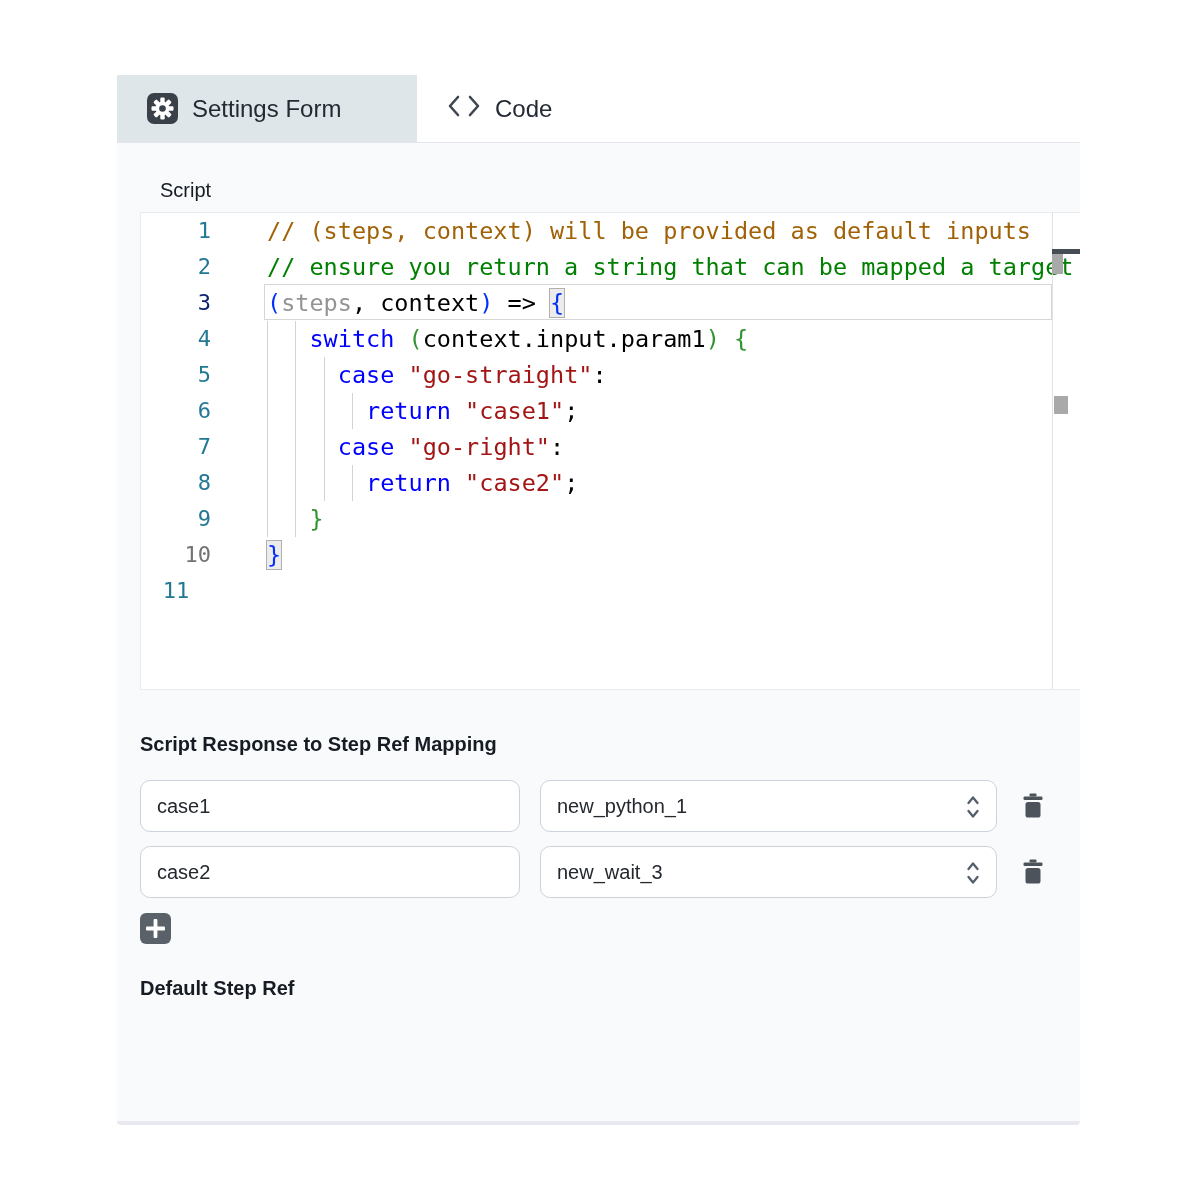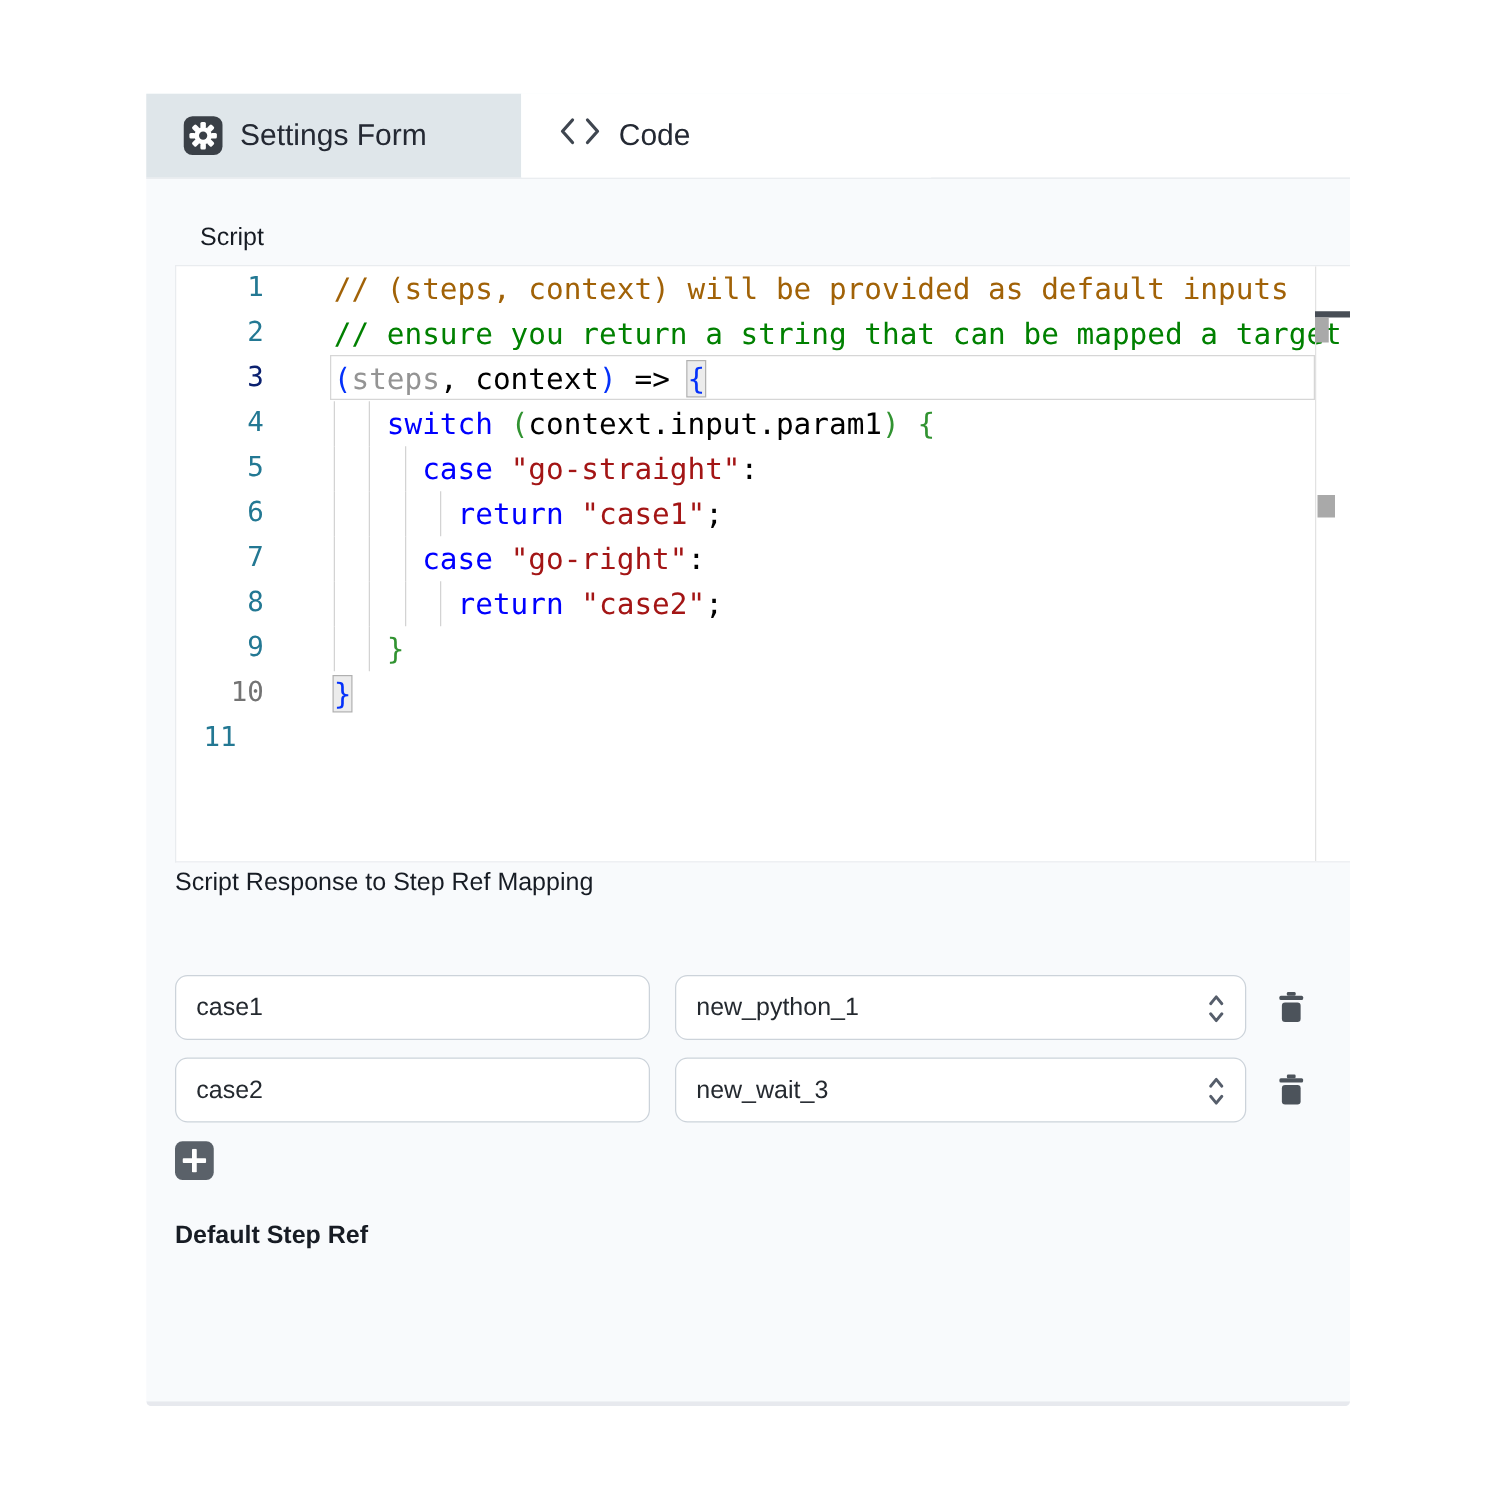--- a/index.html
+++ b/index.html
@@ -33,21 +33,21 @@
   .bracket-match { background: #ececec; outline: 1px solid #b0b0b0; }
   .current-line { position: absolute; left: 123px; top: 71px; width: 788px; height: 36px;
     border: 1px solid #d6d6d6; pointer-events: none; }
   .ruler-line { position: absolute; left: 911px; top: 0; bottom: 0; width: 1px; background: #e2e2e2; }
   .ruler-dark { position: absolute; left: 911px; top: 36px; width: 29px; height: 5px; background: #474d55; }
   .scroll-thumb-a { position: absolute; left: 911px; top: 41px; width: 11px; height: 20px; background: #a9a9a9; }
   .scroll-thumb-b { position: absolute; left: 913px; top: 183px; width: 14px; height: 18px; background: #a9a9a9; }
 
   
   .section-label { position: absolute; left: 23px; font-size: 20px; color: #171c24; }
-  .map-heading { top: 620px; }
+  .map-heading { top: 658px; font-weight: bold; }
   .map-row { position: absolute; left: 23px; height: 52px; }
   .row-1 { top: 705px; } .row-2 { top: 771px; }
   .text-input { position: absolute; left: 0; top: 0; width: 380px; height: 52px;
     border: 1.5px solid #ccd3da; border-radius: 10px; background: #ffffff; font-size: 20px;
     color: #24292f; padding: 0 16px; font-family: "Liberation Sans", sans-serif; outline: none; }
   .select-box { position: absolute; left: 400px; top: 0; width: 457px; height: 52px;
     border: 1.5px solid #ccd3da; border-radius: 10px; background: #ffffff; display: flex;
     align-items: center; padding: 0 16px; font-size: 20px; color: #24292f; cursor: pointer; }
   .select-box .chev { position: absolute; right: 15px; top: 11px; }
   .trash-btn { position: absolute; left: 879px; top: 12px; width: 28px; height: 28px;

